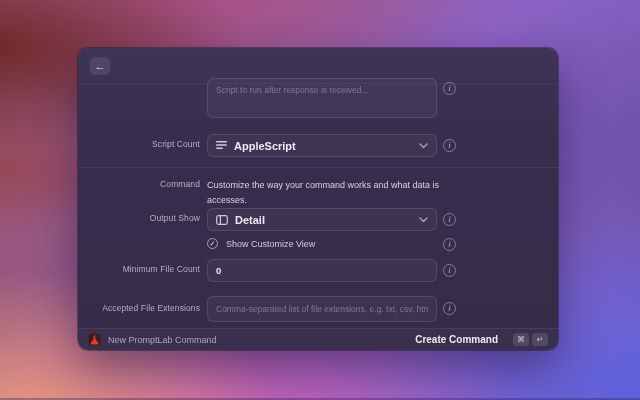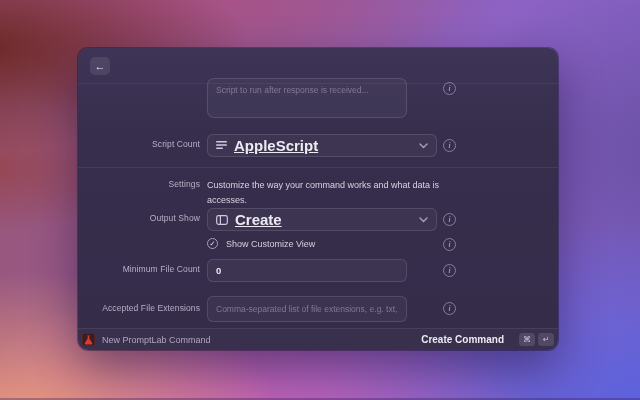--- a/index.html
+++ b/index.html
@@ -41,42 +41,42 @@
     display:flex; align-items:center; justify-content:center;
     color:#e9e6f0; font-size:11px; line-height:1; cursor:pointer;
   }
 
   
   .flabel {
     position:absolute; left:0; width:122px; text-align:right;
     font-size:8.5px; color:#b6afc4; letter-spacing:0.1px;
   }
   .field {
-    position:absolute; left:129px; width:200px;
+    position:absolute; left:129px; width:230px;
     background:rgba(255,255,255,0.035);
     border:1px solid rgba(255,255,255,0.12);
     border-radius:6px; color:#ecebf1;
   }
   textarea.field, input.field {
     font-family:"Liberation Sans", sans-serif; outline:none; resize:none;
   }
   textarea.field { padding:6px 8px; font-size:8.5px; border-radius:7px; }
   input.field { padding:0 8px; font-size:9.5px; font-weight:bold; }
   input.ext { font-weight:normal; font-size:8.5px; }
   ::placeholder { color:#80779a; opacity:1; }
 
   .select {
     position:absolute; left:129px; width:230px; height:23px;
     background:rgba(255,255,255,0.035);
     border:1px solid rgba(255,255,255,0.12);
     border-radius:6px; display:flex; align-items:center;
     padding:0 8px; cursor:pointer;
   }
   .select .ic { display:flex; margin-right:7px; }
-  .select .val { font-size:15px; font-weight:bold; color:#eceaf2; flex:1;text-decoration:underline; }
+  .select .val { font-size:11px; font-weight:bold; color:#eceaf2; flex:1; }
   .select .chev { display:flex; }
 
   .section-divider {
     position:absolute; left:0; right:0; top:119px; height:1px;
     background:rgba(255,255,255,0.07);
   }
   .desc {
     position:absolute; left:129px; top:130px; width:244px;
     font-size:9px; line-height:15px; color:#d8d4e0;
   }
@@ -99,21 +99,21 @@
     display:flex; align-items:center; justify-content:center;
     font-family:"Liberation Serif", serif; font-style:italic;
   }
 
   
   .footer {
     position:absolute; left:0; right:0; bottom:0; height:22px;
     border-top:1px solid rgba(255,255,255,0.07);
     background:rgba(255,255,255,0.025);
     border-radius:0 0 10px 10px;
-    display:flex; align-items:center; padding:0 4px;
+    display:flex; align-items:center; padding:0 10px;
   }
   .app-icon {
     width:13px; height:13px; border-radius:3px; background:#3a1d20;
     display:flex; align-items:center; justify-content:center;
     box-shadow:inset 0 0 0 0.5px rgba(255,80,60,0.25);
   }
   .app-name { margin-left:7px; font-size:9px; color:#aea8bd; }
   .footer-right { margin-left:auto; display:flex; align-items:center; cursor:pointer; }
   .primary-action { font-size:10px; font-weight:bold; color:#eceaf2; margin-right:12px; }
   .key-badge {
@@ -158,32 +158,32 @@
           <polyline points="1,1 4.5,4.5 8,1" fill="none" stroke="#a89fc0" stroke-width="1.4" stroke-linecap="round" stroke-linejoin="round"></polyline>
         </svg>
     </span>
   </div>
   <div class="info" style="top:91px">
     <span>i</span>
   </div>
 
   <div class="section-divider"></div>
 
-  <div class="flabel" style="top:131px">Settings</div>
+  <div class="flabel" style="top:131px">Command</div>
   <div class="desc">Customize the way your command works and what data is accesses.</div>
 
   <div class="flabel" style="top:165px">Output Show</div>
   <div class="select" style="top:160px">
     <span class="ic">
       <svg width="12" height="10" viewBox="0 0 12 10">
           <rect x="0.7" y="0.7" width="10.6" height="8.6" rx="1.8" fill="none" stroke="#cfcade" stroke-width="1.2"></rect>
           <line x1="4.4" y1="0.7" x2="4.4" y2="9.3" stroke="#cfcade" stroke-width="1.2"></line>
         </svg>
     </span>
-    <span class="val">Create</span>
+    <span class="val">Detail</span>
     <span class="chev">
       <svg width="9" height="6" viewBox="0 0 9 6">
           <polyline points="1,1 4.5,4.5 8,1" fill="none" stroke="#a89fc0" stroke-width="1.4" stroke-linecap="round" stroke-linejoin="round"></polyline>
         </svg>
     </span>
   </div>
   <div class="info" style="top:165px">
     <span>i</span>
   </div>
 

